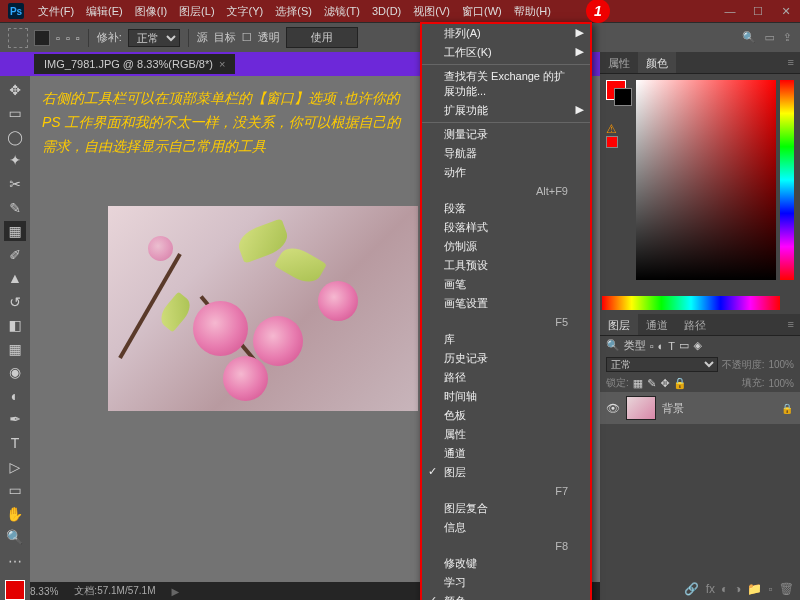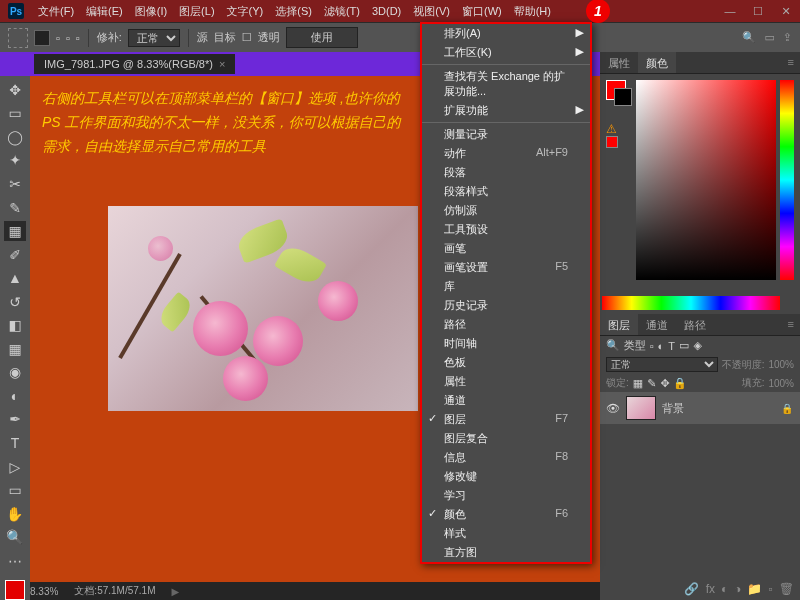--- a/index.html
+++ b/index.html
@@ -15,21 +15,21 @@
 .opts .sep { width: 1px; height: 18px; background: #3a3a3a; margin: 0 2px; }
 .opts select { background: #3a3a3a; color: #ccc; border: 1px solid #222; font-size: 11px; padding: 1px 4px; }
 .opts .rb { margin-left: auto; display: flex; gap: 8px; padding-right: 8px; color: #999; }
 .tabbar { height: 24px; background: #6d28d9; display: flex; align-items: center; padding-left: 34px; font-size: 11px; }
 .tab { background: #252525; color: #ccc; padding: 4px 10px; display: flex; gap: 6px; }
 .tab .x { color: #888; }
 .tools { position: absolute; left: 0; top: 76px; bottom: 0; width: 30px; background: #535353; display: flex; flex-direction: column; align-items: center; padding-top: 4px; gap: 4px; }
 .tools .t { width: 22px; height: 20px; color: #ccc; font-size: 14px; display: flex; align-items: center; justify-content: center; cursor: pointer; }
 .tools .swatch { width: 20px; height: 20px; background: #e30000; border: 1px solid #fff; position: relative; margin-top: 6px; }
 .tools .swatch::after { content: ''; position: absolute; width: 18px; height: 18px; background: #000; border: 1px solid #fff; left: 6px; top: 6px; z-index: -1; }
-.canvas { position: absolute; left: 30px; top: 76px; bottom: 18px; right: 200px; background: #c2410c; overflow: hidden; }
+.canvas { position: absolute; left: 30px; top: 76px; bottom: 18px; right: 200px; background: #737373; overflow: hidden; }
 .annot { position: absolute; left: 12px; top: 10px; color: #ffcc00; font-size: 14px; line-height: 24px; width: 360px; font-style: italic; }
 .img { position: absolute; left: 78px; top: 130px; width: 310px; height: 205px; background: linear-gradient(135deg, #e8d5d9 0%, #d4c0c8 30%, #b89aa0 60%, #c8b5bb 100%); overflow: hidden; }
 .branch { position: absolute; width: 4px; background: #5a3a2a; }
 .flower { position: absolute; border-radius: 50%; background: radial-gradient(circle at 40% 40%, #f5b8d0, #e87db0, #d04a8a); }
 .leaf { position: absolute; background: linear-gradient(135deg, #d4e080, #a8c050); border-radius: 50% 10% 50% 10%; }
 .status { position: absolute; bottom: 0; left: 30px; right: 200px; height: 18px; background: #252525; display: flex; align-items: center; font-size: 10px; color: #aaa; gap: 16px; }
 .status .arr { color: #666; }
 .right { position: absolute; right: 0; top: 52px; bottom: 0; width: 200px; background: #454545; display: flex; flex-direction: column; }
 .rtabs { height: 22px; background: #383838; display: flex; font-size: 11px; border-bottom: 1px solid #222; }
 .rtab { padding: 4px 8px; color: #aaa; }
@@ -47,21 +47,21 @@
 .layers select { background: #3a3a3a; color: #ccc; border: 1px solid #222; font-size: 10px; flex: 1; }
 .layers .lock { color: #888; font-size: 10px; }
 .layer-item { display: flex; align-items: center; padding: 4px 6px; background: #5a5a5a; gap: 6px; }
 .layer-item .eye { color: #ddd; }
 .layer-item .thumb { width: 30px; height: 24px; background: linear-gradient(135deg,#e8d5d9,#d887a8); border: 1px solid #222; }
 .layer-item .lock-i { margin-left: auto; color: #aaa; font-size: 10px; }
 .layer-btm { margin-top: auto; padding: 4px 6px; display: flex; gap: 6px; color: #888; font-size: 12px; justify-content: flex-end; }
 .dropdown { position: absolute; left: 420px; top: 22px; width: 172px; background: #4a4a4a; border: 2px solid #e00; box-shadow: 2px 2px 8px rgba(0,0,0,0.6); font-size: 11px; color: #eee; z-index: 100; }
 .badge { position: absolute; left: 586px; top: -1px; width: 24px; height: 24px; background: #e00; border-radius: 50%; color: #fff; font-weight: bold; font-style: italic; display: flex; align-items: center; justify-content: center; font-size: 14px; z-index: 101; }
 .di { padding: 2px 22px 2px 22px; display: flex; position: relative; cursor: pointer; }
-.di .k { margin-left: auto; color: #bbb; }
+.di .k { margin-left: auto; color: #bbb; margin-top: 20px; }
 .di .arr { position: absolute; right: 6px; }
 .di .chk { position: absolute; left: 6px; }
 .dsep { height: 1px; background: #666; margin: 2px 0; }
 </style>
 </head>
 <body>
 
 <div class="menubar">
   <div class="logo">Ps</div>
   <span class="mi">文件(F)</span>
@@ -238,20 +238,23 @@
     </div>
     <div class="di">
       <span>扩展功能</span>
       <span class="arr">▶</span>
     </div>
     <div class="dsep"></div>
     <div class="di">
       <span>测量记录</span>
     </div>
     <div class="di">
+      <span>导航器</span>
+    </div>
+    <div class="di">
       <span>动作</span>
       <span class="k">Alt+F9</span>
     </div>
     <div class="di">
       <span>段落</span>
     </div>
     <div class="di">
       <span>段落样式</span>
     </div>
     <div class="di">

